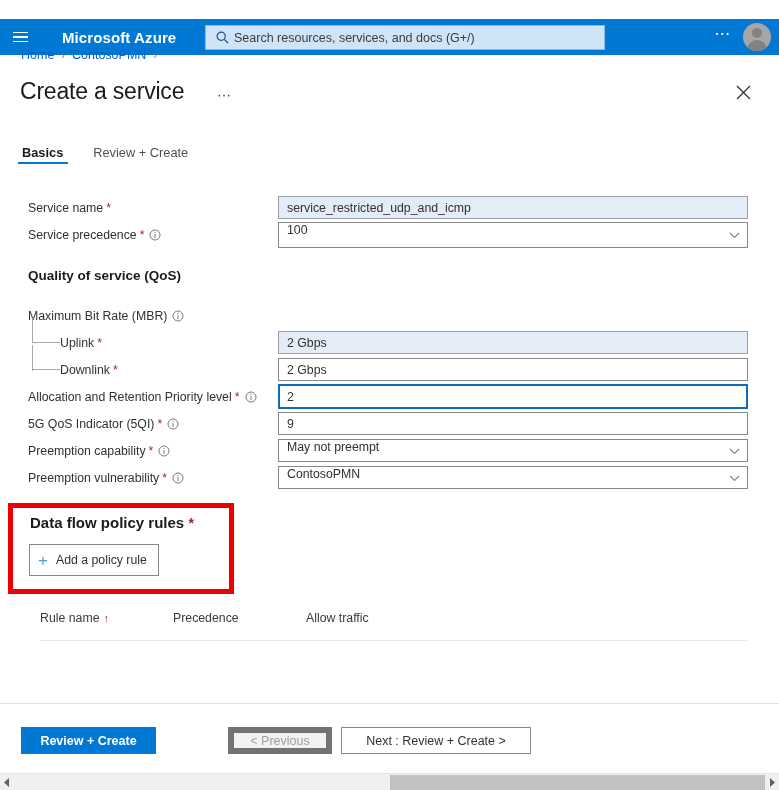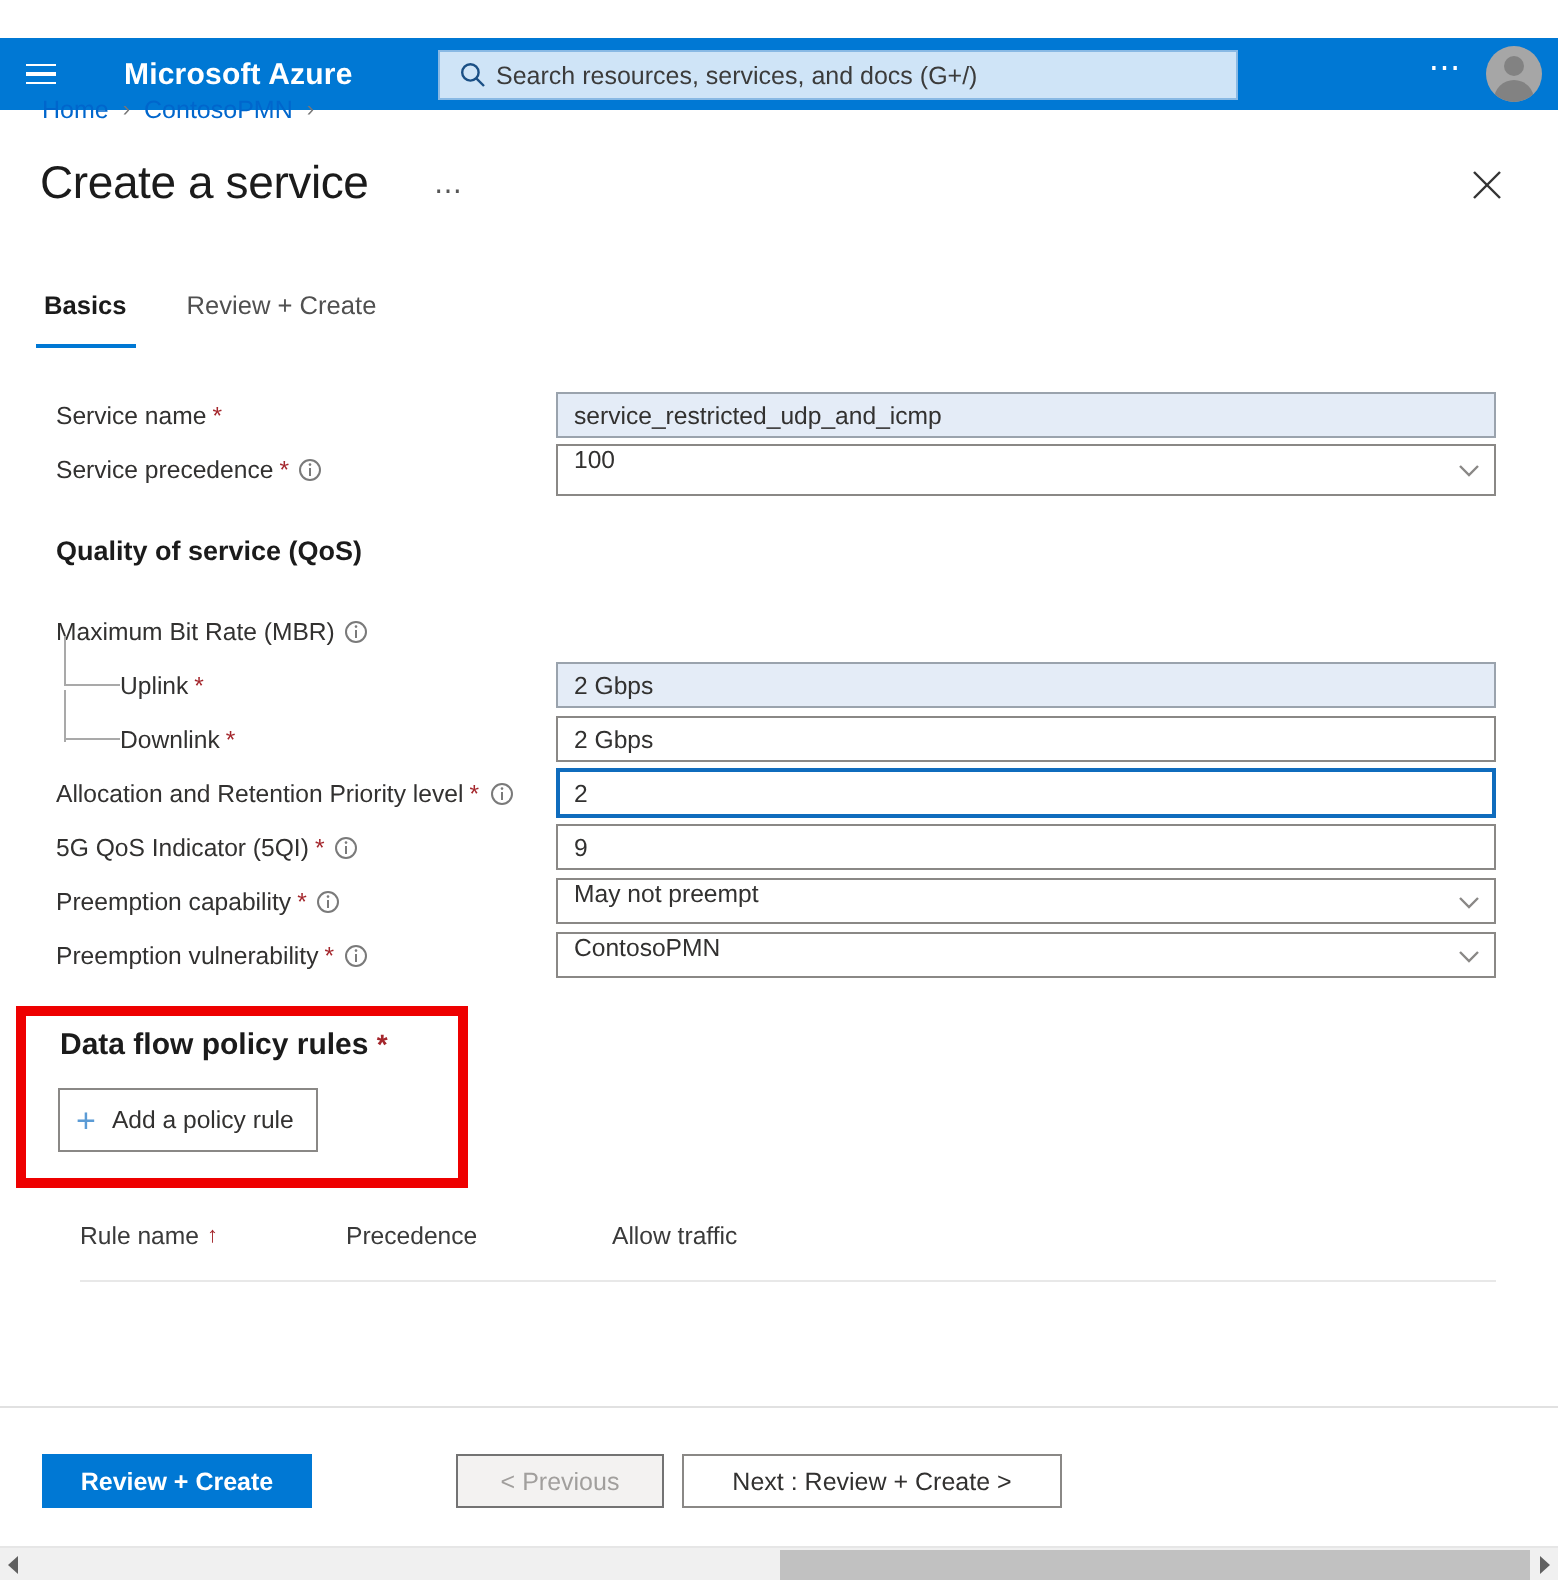--- a/index.html
+++ b/index.html
@@ -31,21 +31,21 @@
   }
   .brand {
     color: #ffffff;
     font-size: 15px;
     font-weight: bold;
     margin-left: 22px;
     letter-spacing: 0.1px;
     white-space: nowrap;
   }
   .searchwrap {
-    position: absolute; left: 219px; top: 6px;
+    position: absolute; left: 205px; top: 6px;
     width: 400px; height: 25px;
     background: #cfe4f7;
     border: 1px solid #89b9e4;
     display: flex; align-items: center;
     cursor: text;
   }
   .search-icon {
     width: 22px; margin-left: 5px;
     display: flex; align-items: center; justify-content: center;
     flex: none;
@@ -112,21 +112,21 @@
     display: flex; align-items: center; justify-content: center;
   }
 
   
   .tabs {
     position: absolute; top: 145px; left: 20px;
     display: flex; align-items: flex-start;
   }
   .tab {
     font-size: 12.8px; color: #323130;
-    padding: 0 2px 14px 2px;
+    padding: 0 2px 4px 2px;
     margin-right: 26px;
     cursor: pointer; position: relative;
     white-space: nowrap;
   }
   .tab.active { font-weight: bold; color: #1b1b1b; }
   .tab.active::after {
     content: ""; position: absolute;
     left: -2px; right: -3px; bottom: 0; height: 2.5px;
     background: #0078d4;
   }
@@ -244,21 +244,21 @@
     cursor: pointer; height: 27px;
   }
   .btn-primary {
     left: 21px; top: 727px; width: 135px;
     background: #0078d4; color: #ffffff;
     border: none; font-weight: bold;
   }
   .btn-disabled {
     left: 228px; top: 727px; width: 104px;
     background: #f3f2f1; color: #a19f9d;
-    border: 1px solid #737373;
+    border: 6px solid #737373;
     cursor: default;
   }
   .btn-secondary {
     left: 341px; top: 727px; width: 190px;
     background: #ffffff; color: #323130;
     border: 1px solid #8a8886;
   }
 
   
   .hscroll {

